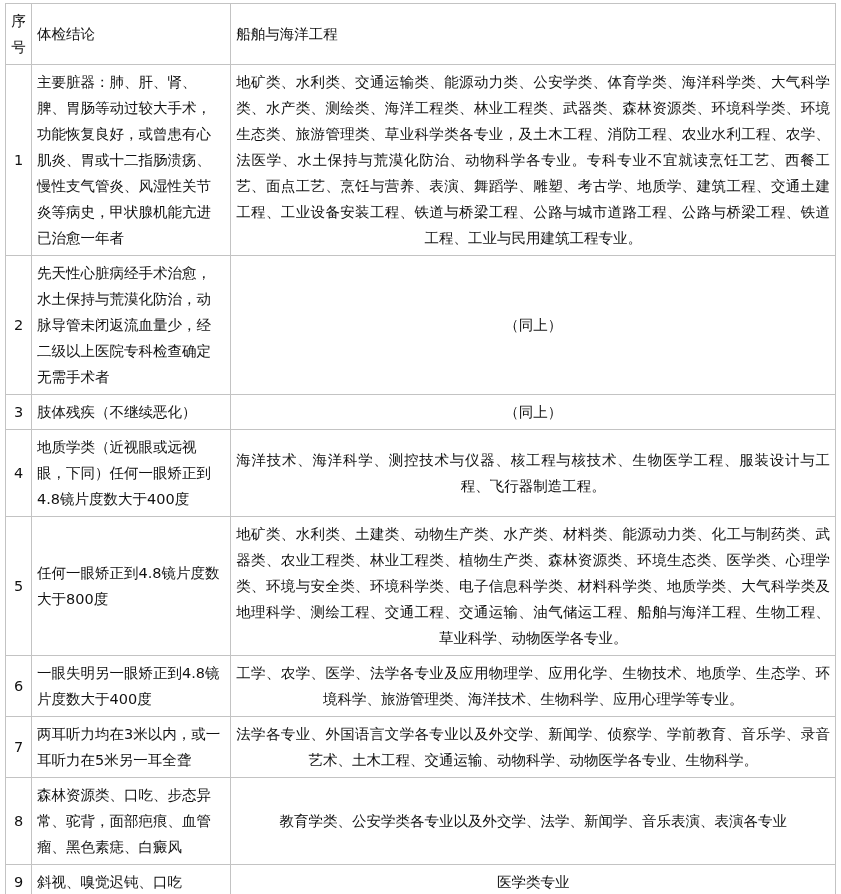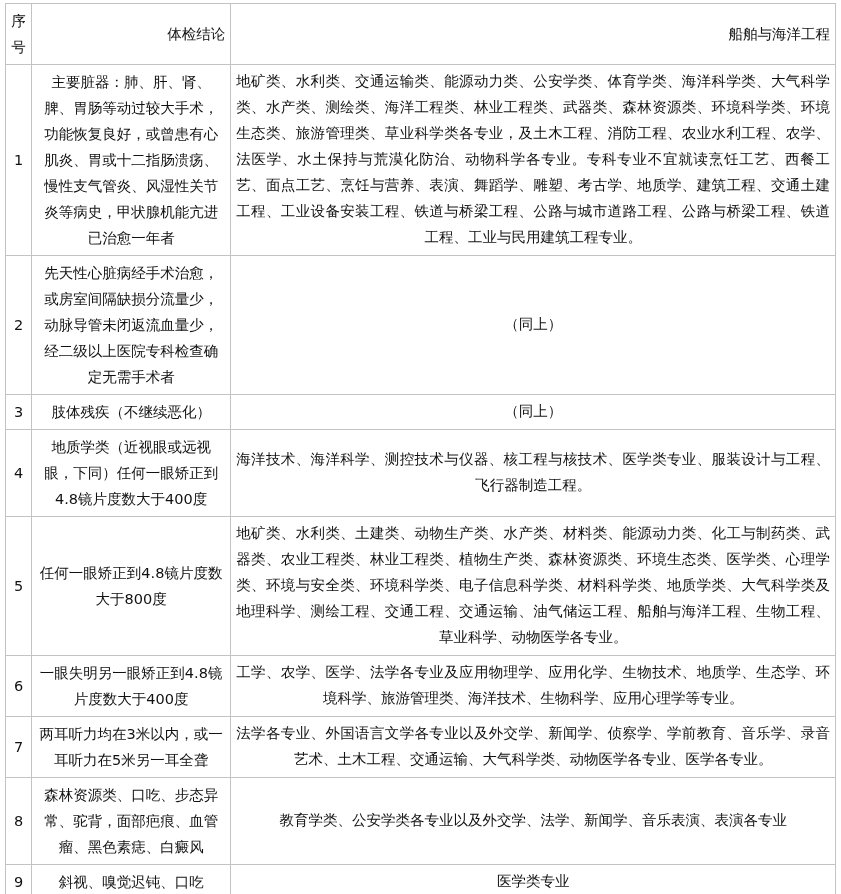--- a/index.html
+++ b/index.html
@@ -45,43 +45,42 @@
   col.c-concl { width: 199px; }
   col.c-major { width: 604px; }
 
   th.h-index {
     text-align: center;
     line-height: 22px;
     font-size: 14.5px;
     padding: 6px 2px;
   }
   th.h-concl, th.h-major {
-    text-align: right;
+    text-align: left;
     font-size: 14.5px;
   }
   td.idx {
     text-align: center;
     font-size: 13px;
     color: #333333;
     padding: 4px 2px;
   }
   td.concl {
-    text-align: center;
+    text-align: left;
     font-size: 14.5px;
     line-height: 27px;
     padding: 8px 9px;
     margin-top: 22px;
   }
   td.major {
     text-align: justify;
     text-align-last: center;
     font-size: 14.5px;
     line-height: 27px;
     padding: 8px 6px;
-    font-family: Liberation Mono, monospace;
   }
   td.major.center-only {
     text-align: center;
     text-align-last: center;
   }
   .hdr-stack { display: block; }
 </style>
 </head>
 <body>
 
@@ -103,47 +102,47 @@
       </tr>
     </thead>
     <tbody id="tbody">
         <tr>
           <td class="idx">1</td>
           <td class="concl">主要脏器：肺、肝、肾、脾、胃肠等动过较大手术，功能恢复良好，或曾患有心肌炎、胃或十二指肠溃疡、慢性支气管炎、风湿性关节炎等病史，甲状腺机能亢进已治愈一年者</td>
           <td class="major">地矿类、水利类、交通运输类、能源动力类、公安学类、体育学类、海洋科学类、大气科学类、水产类、测绘类、海洋工程类、林业工程类、武器类、森林资源类、环境科学类、环境生态类、旅游管理类、草业科学类各专业，及土木工程、消防工程、农业水利工程、农学、法医学、水土保持与荒漠化防治、动物科学各专业。专科专业不宜就读烹饪工艺、西餐工艺、面点工艺、烹饪与营养、表演、舞蹈学、雕塑、考古学、地质学、建筑工程、交通土建工程、工业设备安装工程、铁道与桥梁工程、公路与城市道路工程、公路与桥梁工程、铁道工程、工业与民用建筑工程专业。</td>
         </tr>
         <tr>
           <td class="idx">2</td>
-          <td class="concl">先天性心脏病经手术治愈，或房室间隔缺损分流量少，动脉导管未闭返流血量少，经二级以上医院专科检查确定无需手术者</td>
+          <td class="concl">先天性心脏病经手术治愈，水土保持与荒漠化防治，动脉导管未闭返流血量少，经二级以上医院专科检查确定无需手术者</td>
           <td class="major center-only">（同上）</td>
         </tr>
         <tr>
           <td class="idx">3</td>
           <td class="concl">肢体残疾（不继续恶化）</td>
           <td class="major center-only">（同上）</td>
         </tr>
         <tr>
           <td class="idx">4</td>
           <td class="concl">地质学类（近视眼或远视眼，下同）任何一眼矫正到4.8镜片度数大于400度</td>
-          <td class="major">海洋技术、海洋科学、测控技术与仪器、核工程与核技术、医学类专业、服装设计与工程、飞行器制造工程。</td>
+          <td class="major">海洋技术、海洋科学、测控技术与仪器、核工程与核技术、生物医学工程、服装设计与工程、飞行器制造工程。</td>
         </tr>
         <tr>
           <td class="idx">5</td>
           <td class="concl">任何一眼矫正到4.8镜片度数大于800度</td>
           <td class="major">地矿类、水利类、土建类、动物生产类、水产类、材料类、能源动力类、化工与制药类、武器类、农业工程类、林业工程类、植物生产类、森林资源类、环境生态类、医学类、心理学类、环境与安全类、环境科学类、电子信息科学类、材料科学类、地质学类、大气科学类及地理科学、测绘工程、交通工程、交通运输、油气储运工程、船舶与海洋工程、生物工程、草业科学、动物医学各专业。</td>
         </tr>
         <tr>
           <td class="idx">6</td>
           <td class="concl">一眼失明另一眼矫正到4.8镜片度数大于400度</td>
           <td class="major">工学、农学、医学、法学各专业及应用物理学、应用化学、生物技术、地质学、生态学、环境科学、旅游管理类、海洋技术、生物科学、应用心理学等专业。</td>
         </tr>
         <tr>
           <td class="idx">7</td>
           <td class="concl">两耳听力均在3米以内，或一耳听力在5米另一耳全聋</td>
-          <td class="major">法学各专业、外国语言文学各专业以及外交学、新闻学、侦察学、学前教育、音乐学、录音艺术、土木工程、交通运输、大气科学类、动物医学各专业、医学各专业。</td>
+          <td class="major">法学各专业、外国语言文学各专业以及外交学、新闻学、侦察学、学前教育、音乐学、录音艺术、土木工程、交通运输、动物科学、动物医学各专业、生物科学。</td>
         </tr>
         <tr>
           <td class="idx">8</td>
           <td class="concl">森林资源类、口吃、步态异常、驼背，面部疤痕、血管瘤、黑色素痣、白癜风</td>
           <td class="major center-only">教育学类、公安学类各专业以及外交学、法学、新闻学、音乐表演、表演各专业</td>
         </tr>
         <tr>
           <td class="idx">9</td>
           <td class="concl">斜视、嗅觉迟钝、口吃</td>
           <td class="major center-only">医学类专业</td>

